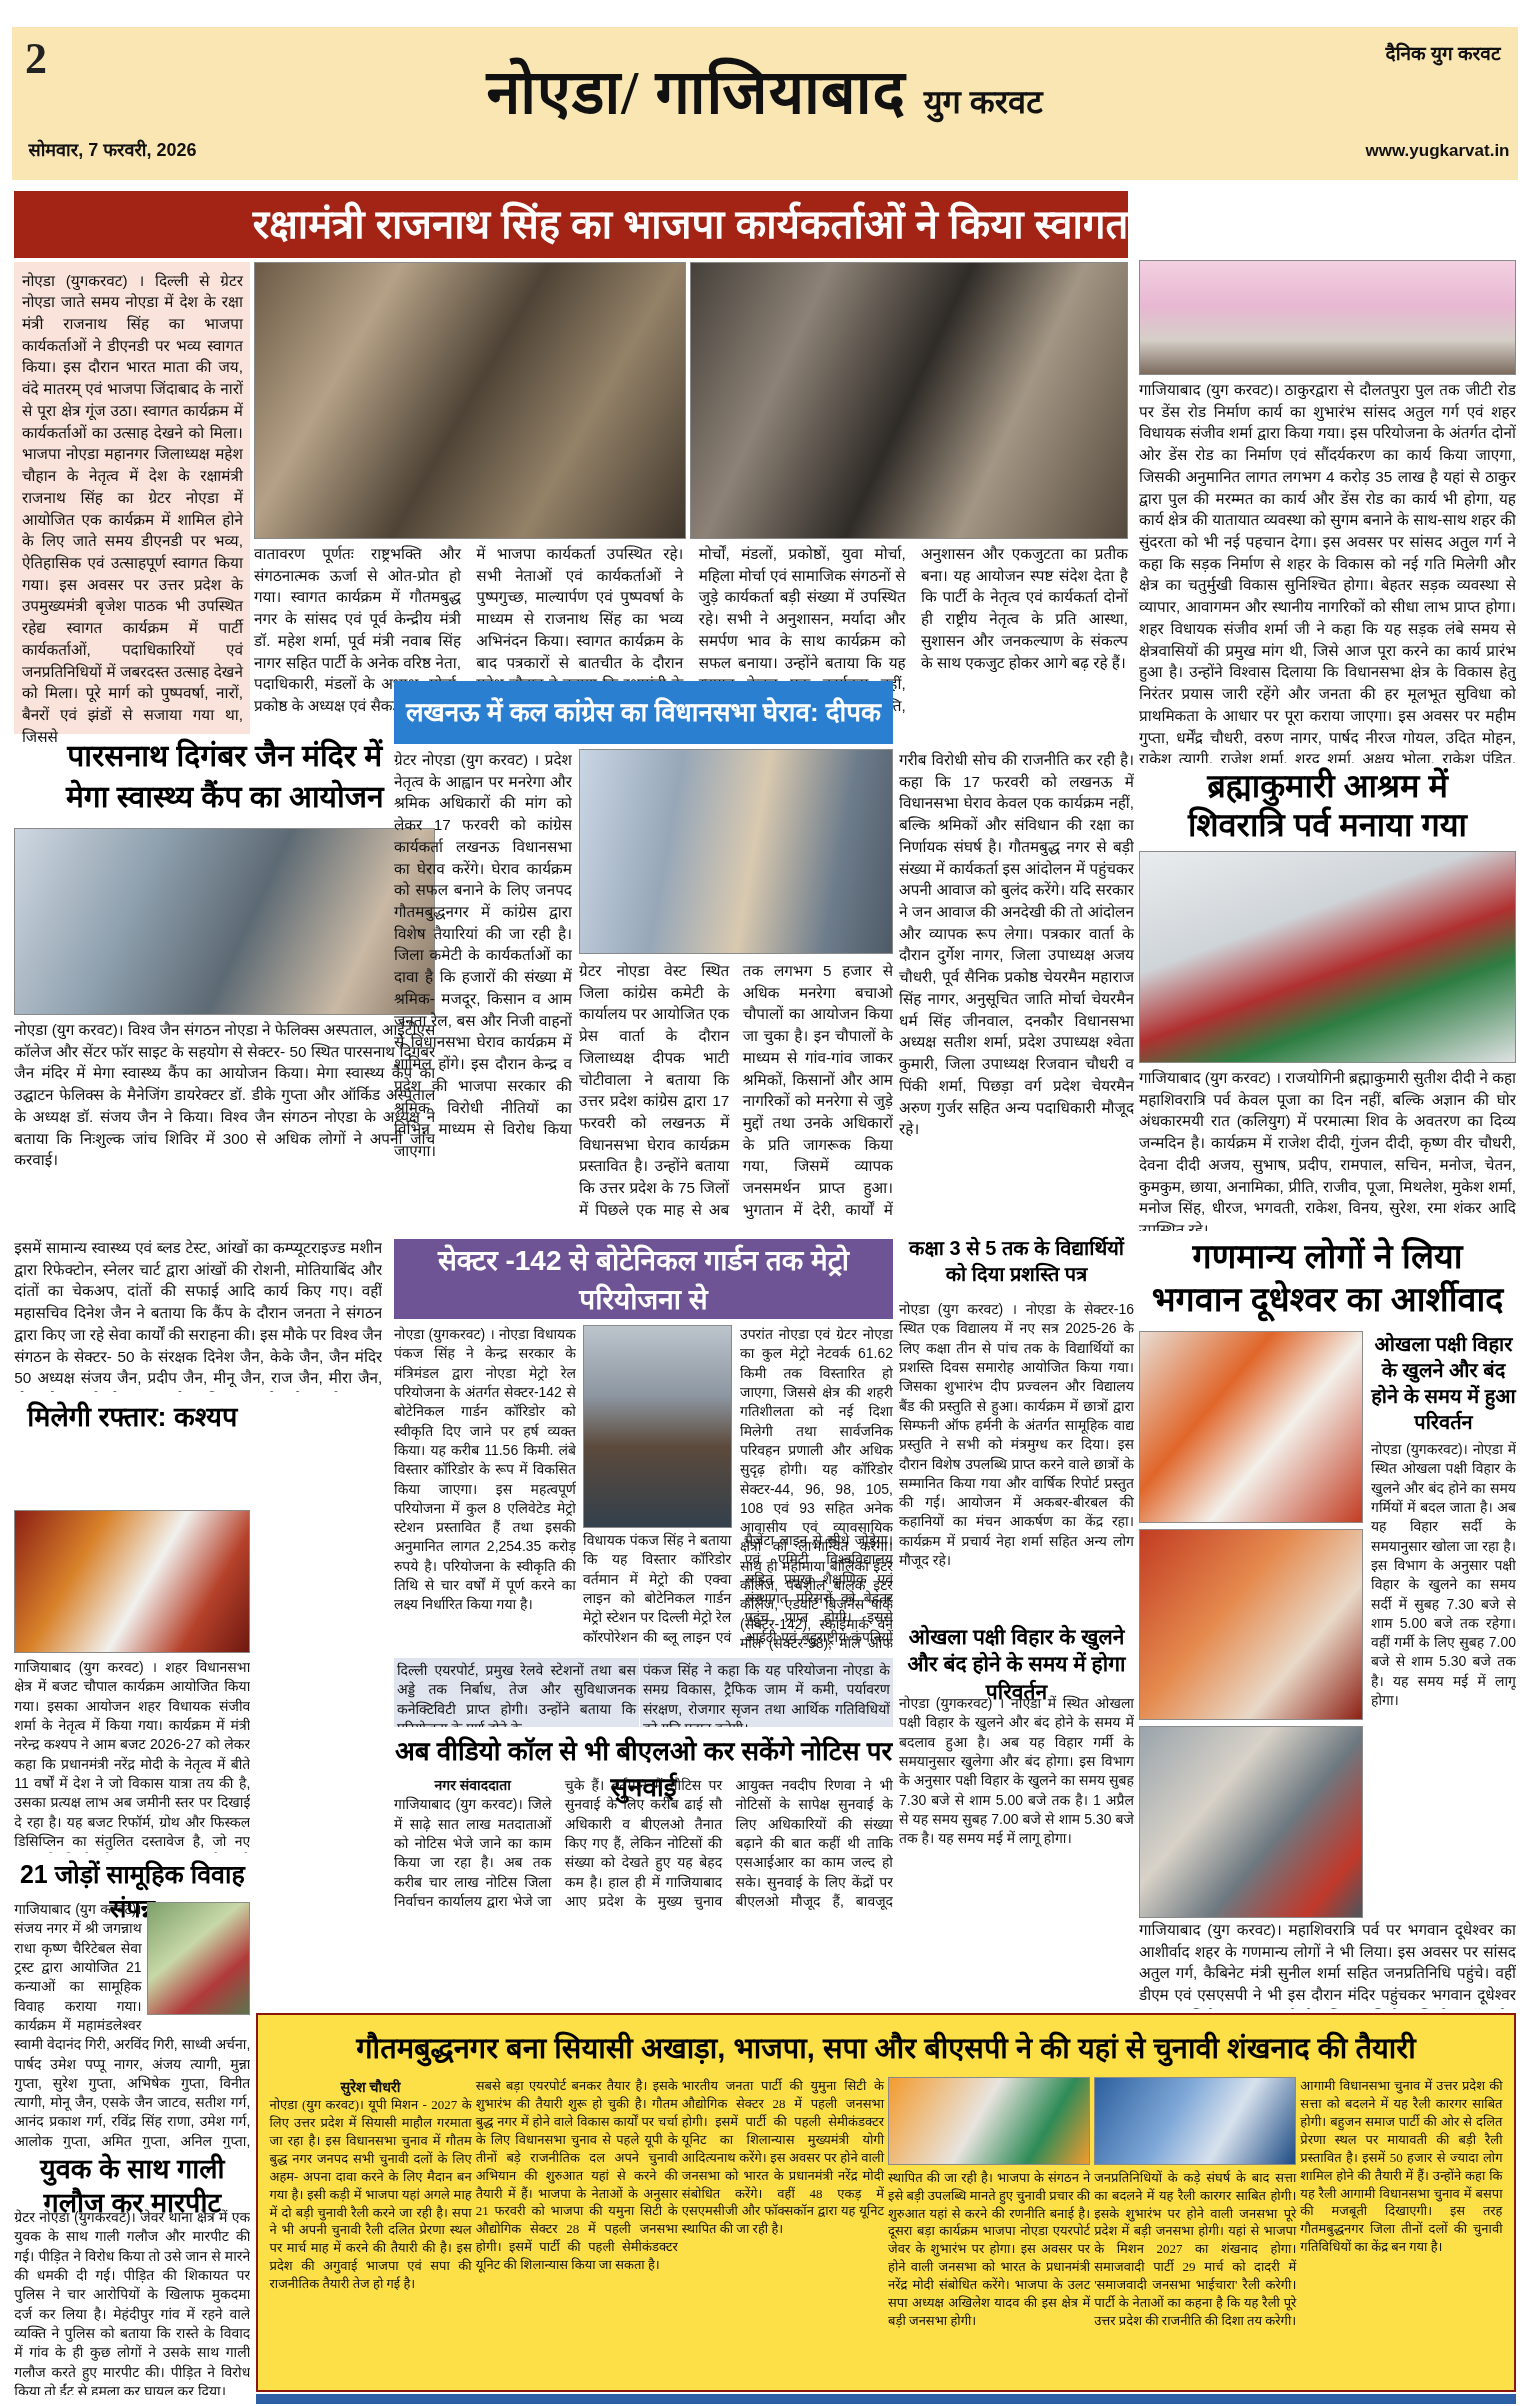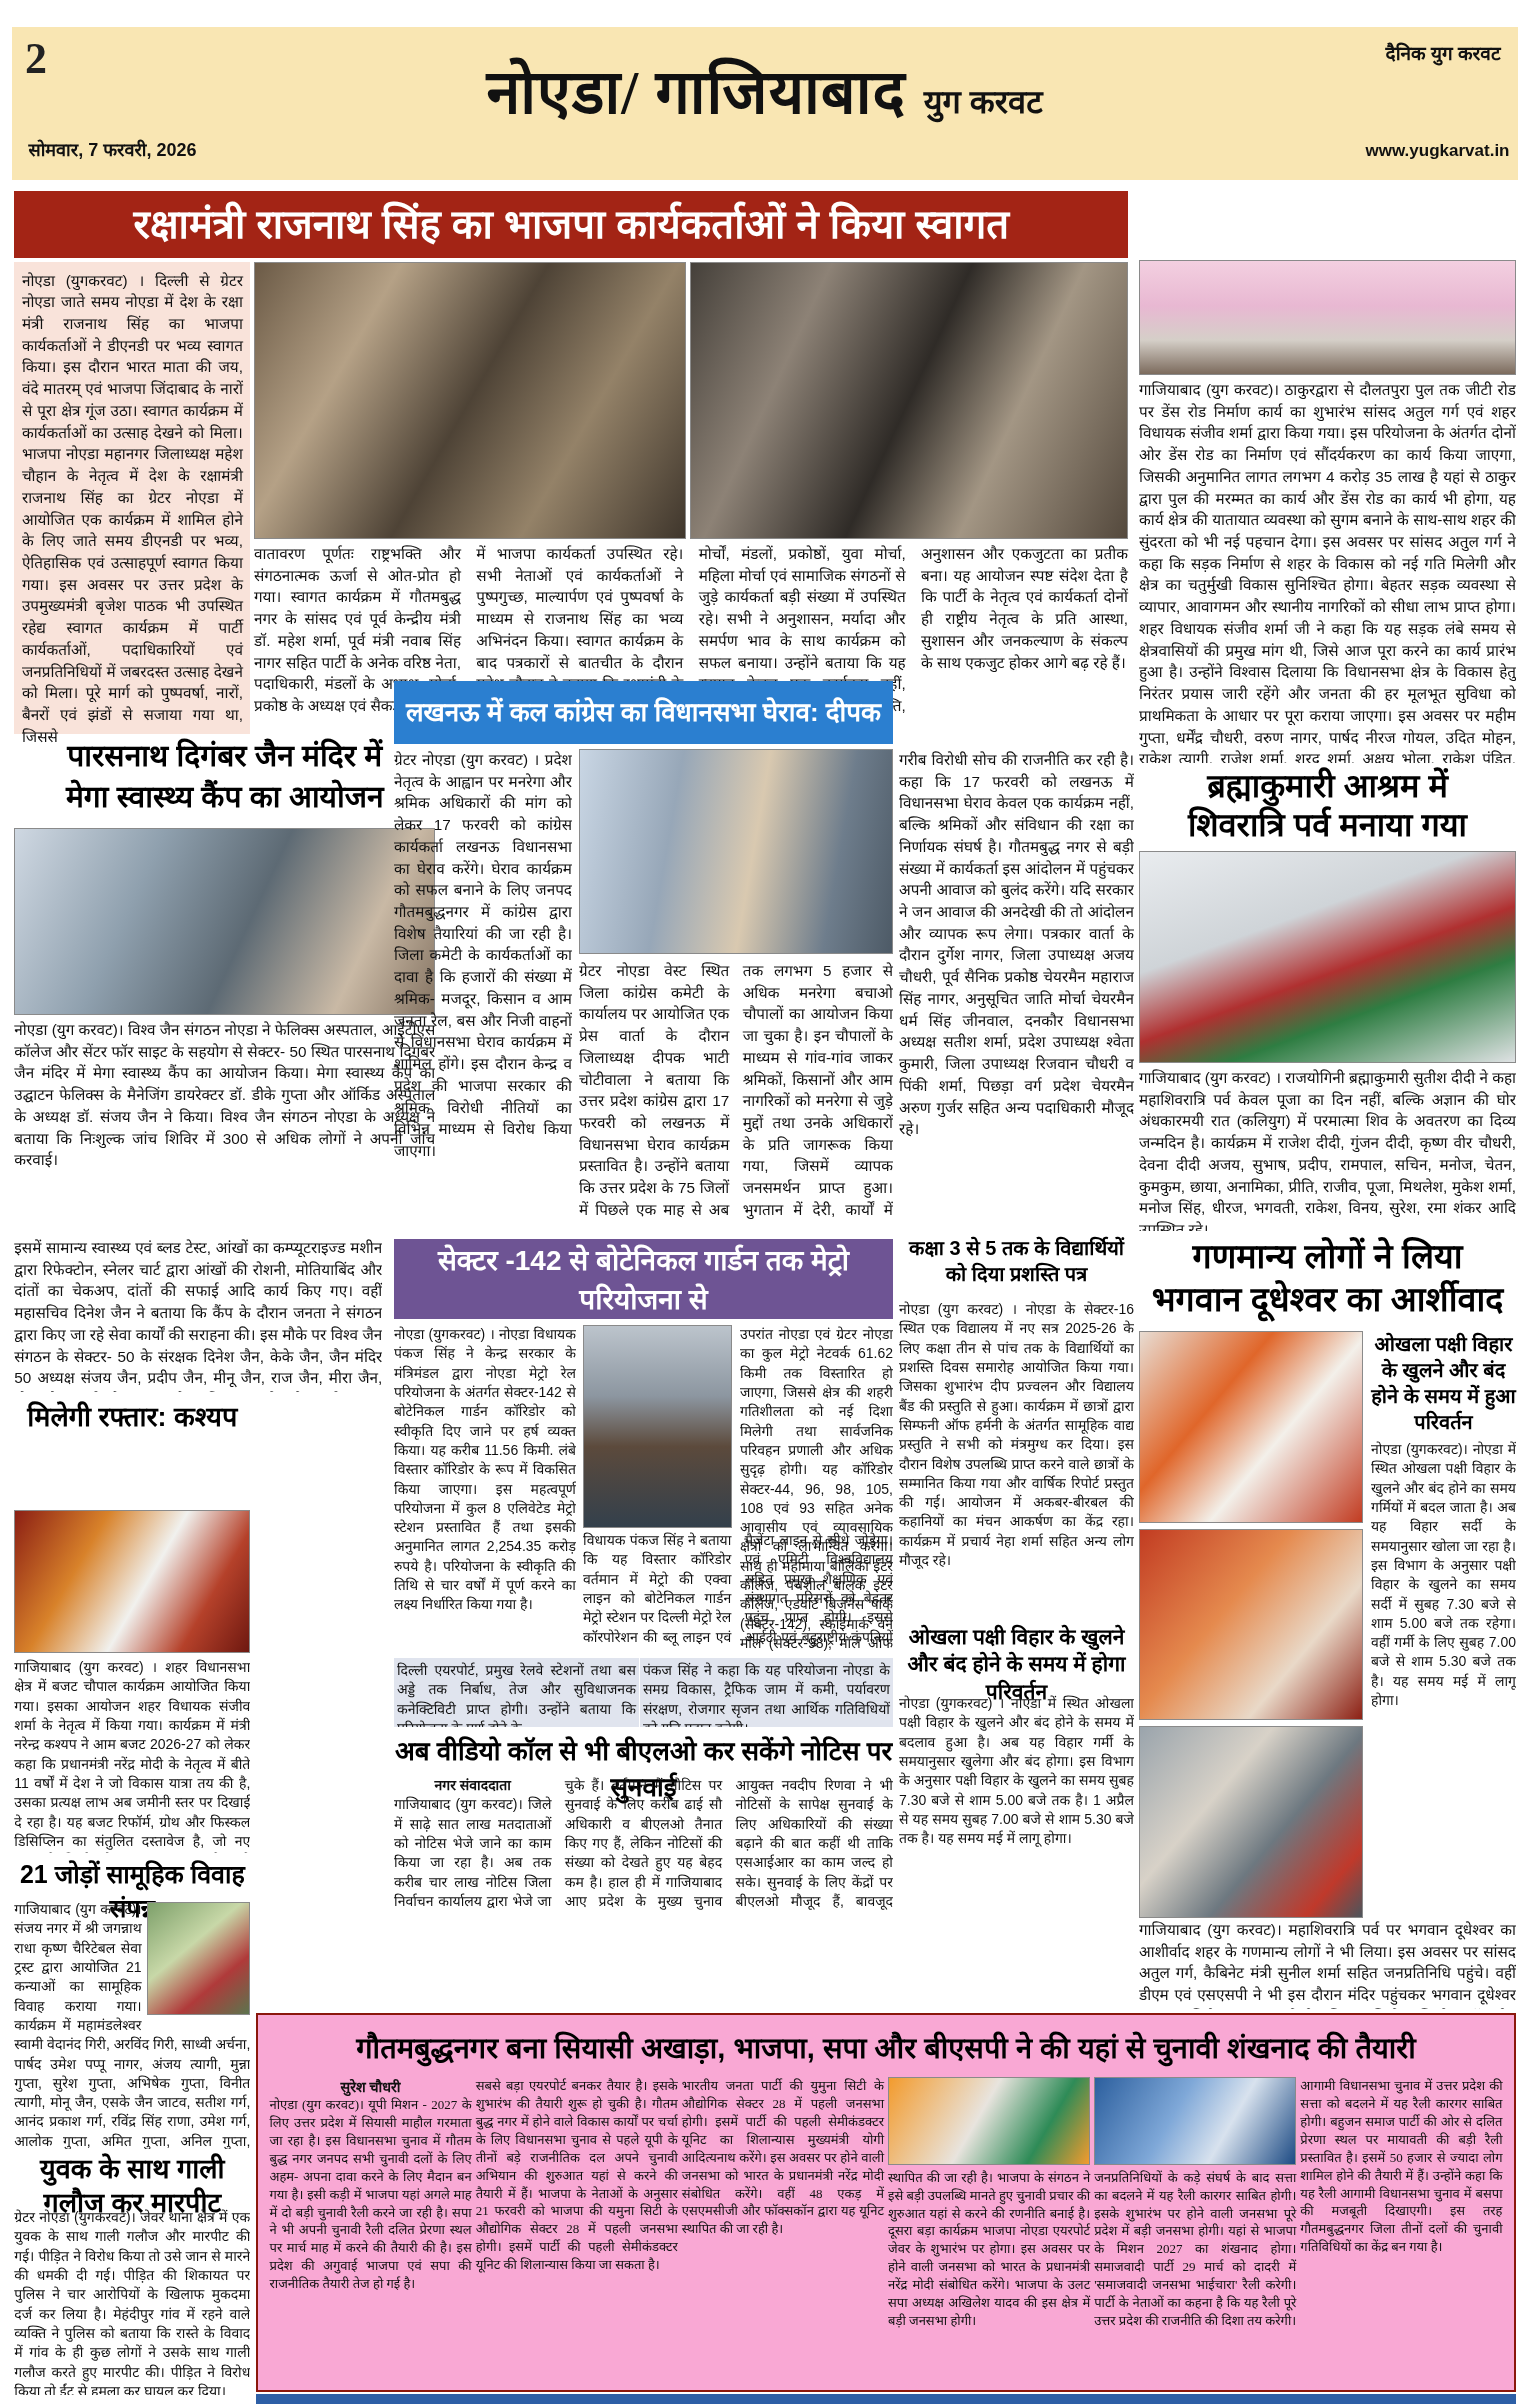--- a/index.html
+++ b/index.html
@@ -34,21 +34,21 @@
   .street{background:linear-gradient(130deg,#9aa4ac 0%,#d8d2c8 35%,#6d7880 60%,#c0392b 85%,#4c555c 100%);}
   .saffronflag{background:linear-gradient(120deg,#f39b2d 0%,#e8e4de 45%,#2e8b57 75%,#f39b2d 100%);}
   .bluerally{background:linear-gradient(120deg,#2c5f9e 0%,#7fa8d8 40%,#d8e2ee 65%,#1d4b84 100%);}
   .wedding{background:linear-gradient(140deg,#7da06a 0%,#c8d8a8 40%,#b03a3a 70%,#5c744e 100%);}
   
   .pink{background:#f9e3da;}
   .cols4{column-count:4;column-gap:15.3px;}
   .cols3{column-count:3;column-gap:13.4px;}
   .cols2{column-count:2;column-gap:13.4px;}
   .gray{background:#e0e4ee;}
-  #bottomband{background:#f9a8d4;border:2.9px solid #8b170c;box-sizing:border-box;}
+  #bottomband{background:#fde047;border:2.9px solid #8b170c;box-sizing:border-box;}
   #bottomband .cols{display:flex;gap:4px;padding:5.7px 11.5px 9.6px 11.5px;font-family:Liberation Serif, serif;}
   #bottomband .c{flex:1;}
   .byl{font-weight:bold;text-align:center;}
   #bottomrule{background:#2d5fa6;}
 </style>
 </head>
 <body>
 
 <div id="page">
 
@@ -56,21 +56,21 @@
     <div id="pgnum" class="abs">2</div>
     <div id="pname" class="abs">दैनिक युग करवट</div>
     <div id="mast" class="abs">
       <span class="big">नोएडा/ गाजियाबाद</span>
       <span class="sub">युग करवट</span>
     </div>
     <div id="hdate" class="abs">सोमवार, 7 फरवरी, 2026</div>
     <div id="hurl" class="abs">www.yugkarvat.in</div>
   </div>
 
-  <div class="abs band" style="left:14.3px;top:191px;width:1114px;height:67px;background:#a32415;font-size:40px;line-height:67px;">रक्षामंत्री राजनाथ सिंह का भाजपा कार्यकर्ताओं ने किया स्वागत</div>
+  <div class="abs band" style="left:14.3px;top:191px;width:1114px;height:67px;background:#a32415;font-size:40px;line-height:67px;text-align:right;">रक्षामंत्री राजनाथ सिंह का भाजपा कार्यकर्ताओं ने किया स्वागत</div>
   <div class="abs pink t" style="left:14.3px;top:262px;width:221px;height:457px;padding:7.6px;">नोएडा (युगकरवट) । दिल्ली से ग्रेटर नोएडा जाते समय नोएडा में देश के रक्षा मंत्री राजनाथ सिंह का भाजपा कार्यकर्ताओं ने डीएनडी पर भव्य स्वागत किया। इस दौरान भारत माता की जय, वंदे मातरम् एवं भाजपा जिंदाबाद के नारों से पूरा क्षेत्र गूंज उठा। स्वागत कार्यक्रम में कार्यकर्ताओं का उत्साह देखने को मिला। भाजपा नोएडा महानगर जिलाध्यक्ष महेश चौहान के नेतृत्व में देश के रक्षामंत्री राजनाथ सिंह का ग्रेटर नोएडा में आयोजित एक कार्यक्रम में शामिल होने के लिए जाते समय डीएनडी पर भव्य, ऐतिहासिक एवं उत्साहपूर्ण स्वागत किया गया। इस अवसर पर उत्तर प्रदेश के उपमुख्यमंत्री बृजेश पाठक भी उपस्थित रहेद्य स्वागत कार्यक्रम में पार्टी कार्यकर्ताओं, पदाधिकारियों एवं जनप्रतिनिधियों में जबरदस्त उत्साह देखने को मिला। पूरे मार्ग को पुष्पवर्षा, नारों, बैनरों एवं झंडों से सजाया गया था, जिससे</div>
   <div class="abs ph crowd2" style="left:254px;top:262px;width:432px;height:277px;"></div>
   <div class="abs ph crowd2" style="left:690px;top:262px;width:438px;height:277px;background:linear-gradient(115deg,#45403a,#8d8276 25%,#2f2b27 50%,#a39684 70%,#54493d);"></div>
   <div class="abs t cols4" style="left:254px;top:543px;width:874px;height:187px;">वातावरण पूर्णतः राष्ट्रभक्ति और संगठनात्मक ऊर्जा से ओत-प्रोत हो गया। स्वागत कार्यक्रम में गौतमबुद्ध नगर के सांसद एवं पूर्व केन्द्रीय मंत्री डॉ. महेश शर्मा, पूर्व मंत्री नवाब सिंह नागर सहित पार्टी के अनेक वरिष्ठ नेता, पदाधिकारी, मंडलों के अध्यक्ष, मोर्चा-प्रकोष्ठ के अध्यक्ष एवं सैकड़ों की संख्या में भाजपा कार्यकर्ता उपस्थित रहे। सभी नेताओं एवं कार्यकर्ताओं ने पुष्पगुच्छ, माल्यार्पण एवं पुष्पवर्षा के माध्यम से राजनाथ सिंह का भव्य अभिनंदन किया। स्वागत कार्यक्रम के बाद पत्रकारों से बातचीत के दौरान महेश चौहान ने बताया कि रक्षामंत्री के स्वागत कार्यक्रम में भाजपा के विभिन्न मोर्चों, मंडलों, प्रकोष्ठों, युवा मोर्चा, महिला मोर्चा एवं सामाजिक संगठनों से जुड़े कार्यकर्ता बड़ी संख्या में उपस्थित रहे। सभी ने अनुशासन, मर्यादा और समर्पण भाव के साथ कार्यक्रम को सफल बनाया। उन्होंने बताया कि यह स्वागत केवल एक कार्यक्रम नहीं, बल्कि भाजपा संगठन की शक्ति, अनुशासन और एकजुटता का प्रतीक बना। यह आयोजन स्पष्ट संदेश देता है कि पार्टी के नेतृत्व एवं कार्यकर्ता दोनों ही राष्ट्रीय नेतृत्व के प्रति आस्था, सुशासन और जनकल्याण के संकल्प के साथ एकजुट होकर आगे बढ़ रहे हैं।</div>
 
   <div class="abs ph floral" style="left:1139px;top:260px;width:377px;height:115px;"></div>
   <div class="abs t" style="left:1139px;top:379px;width:377px;height:384px;overflow:hidden;">गाजियाबाद (युग करवट)। ठाकुरद्वारा से दौलतपुरा पुल तक जीटी रोड पर डेंस रोड निर्माण कार्य का शुभारंभ सांसद अतुल गर्ग एवं शहर विधायक संजीव शर्मा द्वारा किया गया। इस परियोजना के अंतर्गत दोनों ओर डेंस रोड का निर्माण एवं सौंदर्यकरण का कार्य किया जाएगा, जिसकी अनुमानित लागत लगभग 4 करोड़ 35 लाख है यहां से ठाकुर द्वारा पुल की मरम्मत का कार्य और डेंस रोड का कार्य भी होगा, यह कार्य क्षेत्र की यातायात व्यवस्था को सुगम बनाने के साथ-साथ शहर की सुंदरता को भी नई पहचान देगा। इस अवसर पर सांसद अतुल गर्ग ने कहा कि सड़क निर्माण से शहर के विकास को नई गति मिलेगी और क्षेत्र का चतुर्मुखी विकास सुनिश्चित होगा। बेहतर सड़क व्यवस्था से व्यापार, आवागमन और स्थानीय नागरिकों को सीधा लाभ प्राप्त होगा। शहर विधायक संजीव शर्मा जी ने कहा कि यह सड़क लंबे समय से क्षेत्रवासियों की प्रमुख मांग थी, जिसे आज पूरा करने का कार्य प्रारंभ हुआ है। उन्होंने विश्वास दिलाया कि विधानसभा क्षेत्र के विकास हेतु निरंतर प्रयास जारी रहेंगे और जनता की हर मूलभूत सुविधा को प्राथमिकता के आधार पर पूरा कराया जाएगा। इस अवसर पर महीम गुप्ता, धर्मेंद्र चौधरी, वरुण नागर, पार्षद नीरज गोयल, उदित मोहन, राकेश त्यागी, राजेश शर्मा, शरद शर्मा, अक्षय भोला, राकेश पंडित, व्यापारी नेता सुभाष छाबड़ा, राजू छाबड़ा, अनिल साँवारिया, राकेश स्वामी मौजूद रहे।</div>
 
   <div class="abs hb" style="left:1139px;top:767px;width:377px;font-size:32.5px;line-height:1.2;">
     <div>ब्रह्माकुमारी आश्रम में</div>

